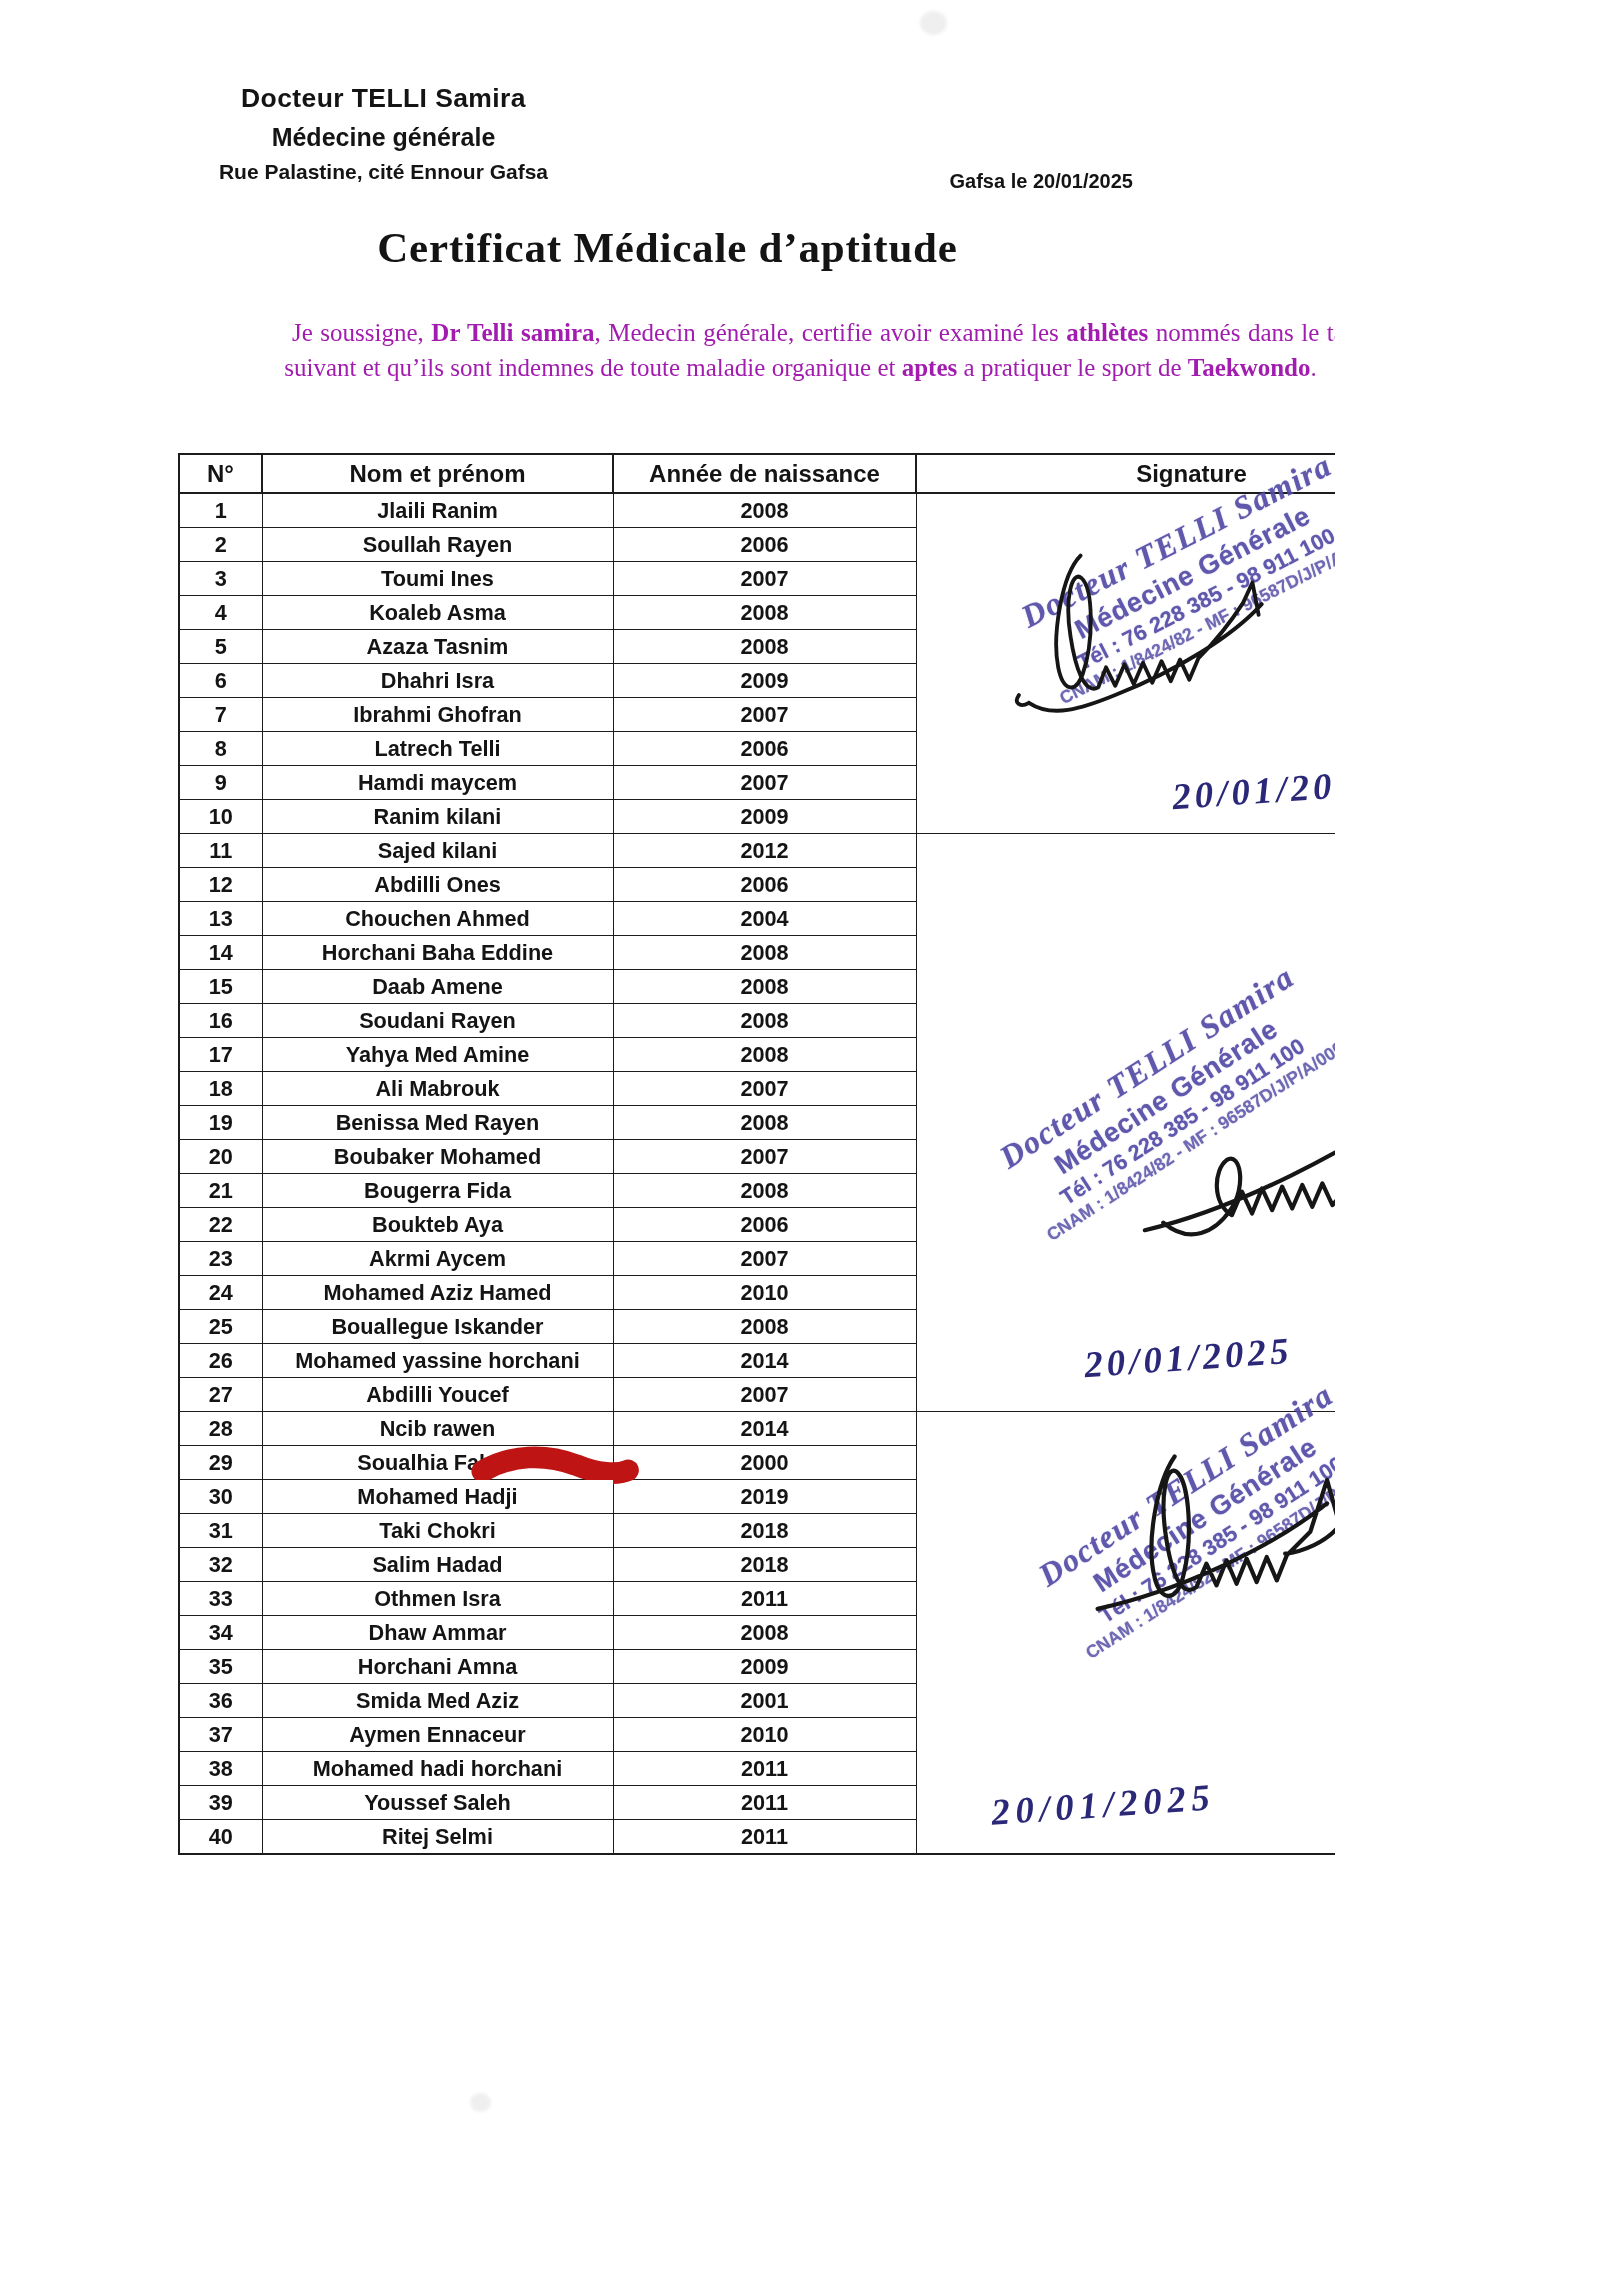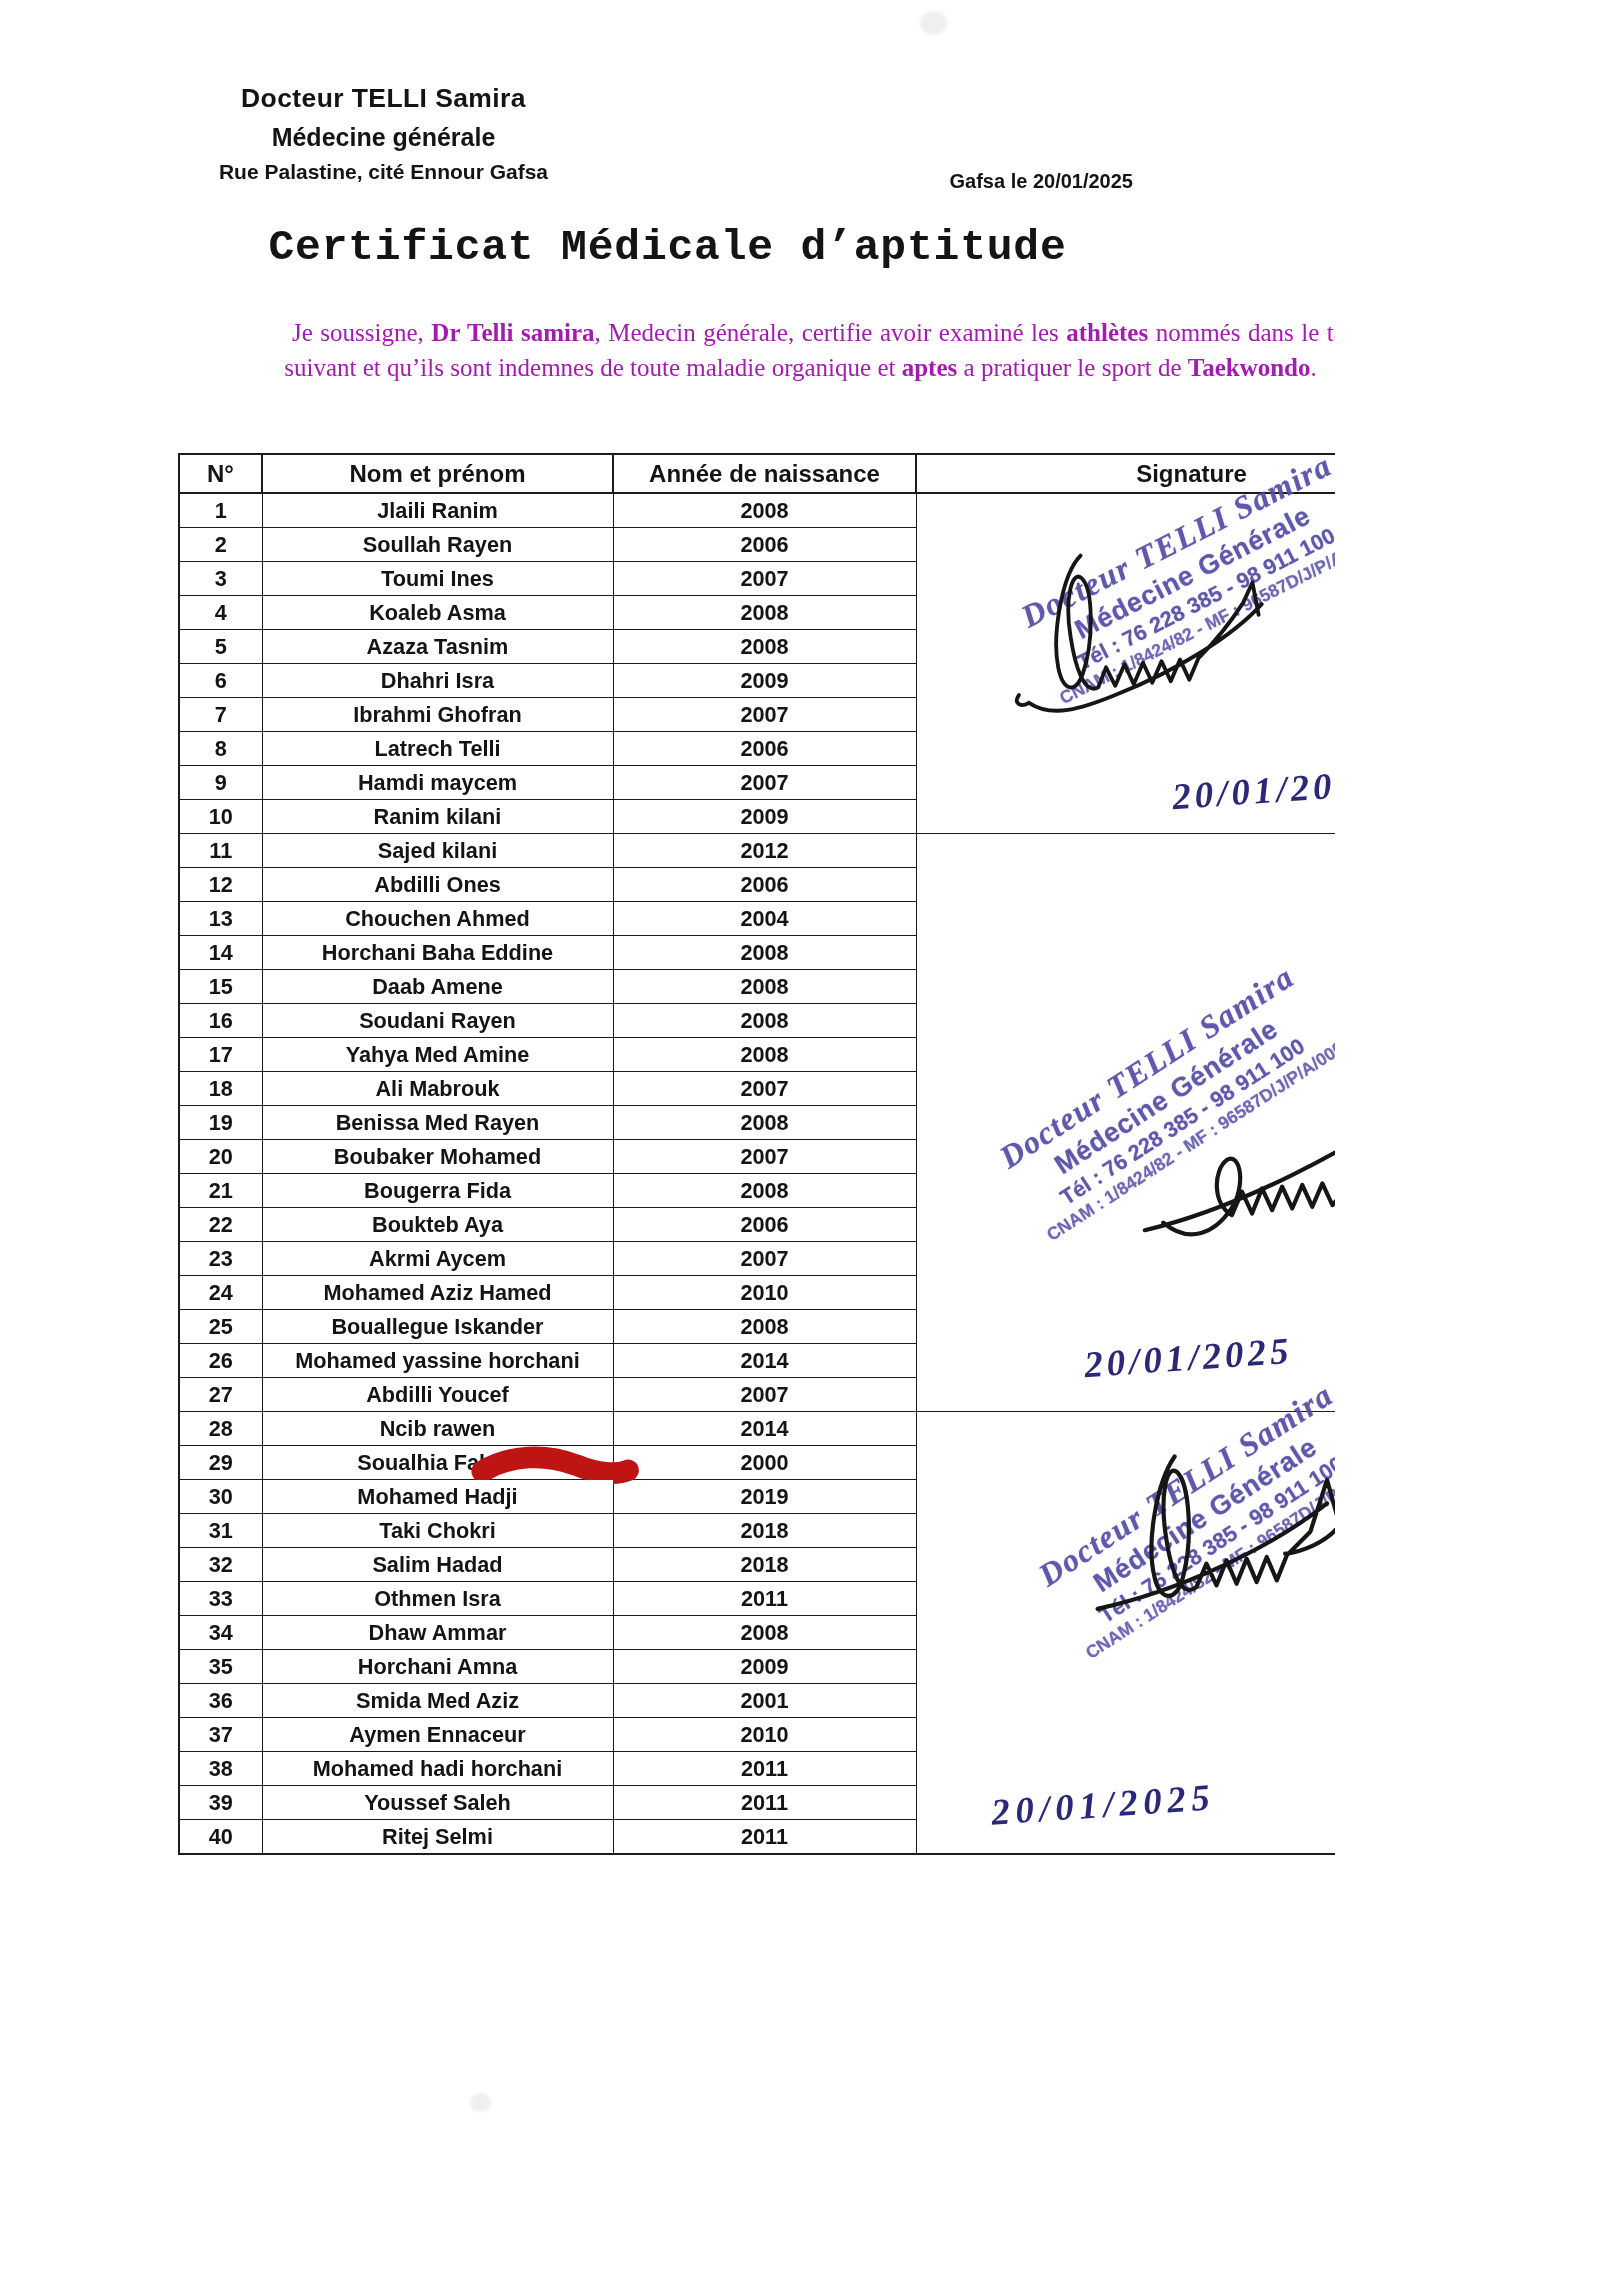--- a/index.html
+++ b/index.html
@@ -13,21 +13,21 @@
     font-weight:bold;line-height:1.5;
   }
   .doc-head .l1{font-size:26.5px;letter-spacing:0.4px;}
   .doc-head .l2{font-size:25px;}
   .doc-head .l3{font-size:21px;white-space:nowrap;}
   .place-date{
     position:absolute;right:202px;top:170px;font-size:20px;font-weight:bold;
   }
   .title{
     position:absolute;left:0;right:0;top:223px;margin:0;text-align:center;
-    font-family:Liberation Mono, monospace;font-weight:600;font-size:43px;letter-spacing:0.8px;
+    font-family:Liberation Serif, serif;font-weight:600;font-size:43px;letter-spacing:0.8px;
   }
   .intro{
     position:absolute;left:202px;top:315px;width:1197px;margin:0;
     font-family:Liberation Serif, serif;font-size:25px;line-height:1.40;
     text-align:justify;text-align-last:center;text-indent:90px;color:#a21caf;
   }
   .intro b{font-weight:bold;}
   
   table.roster{
     position:absolute;left:178px;top:453px;width:1289px;

